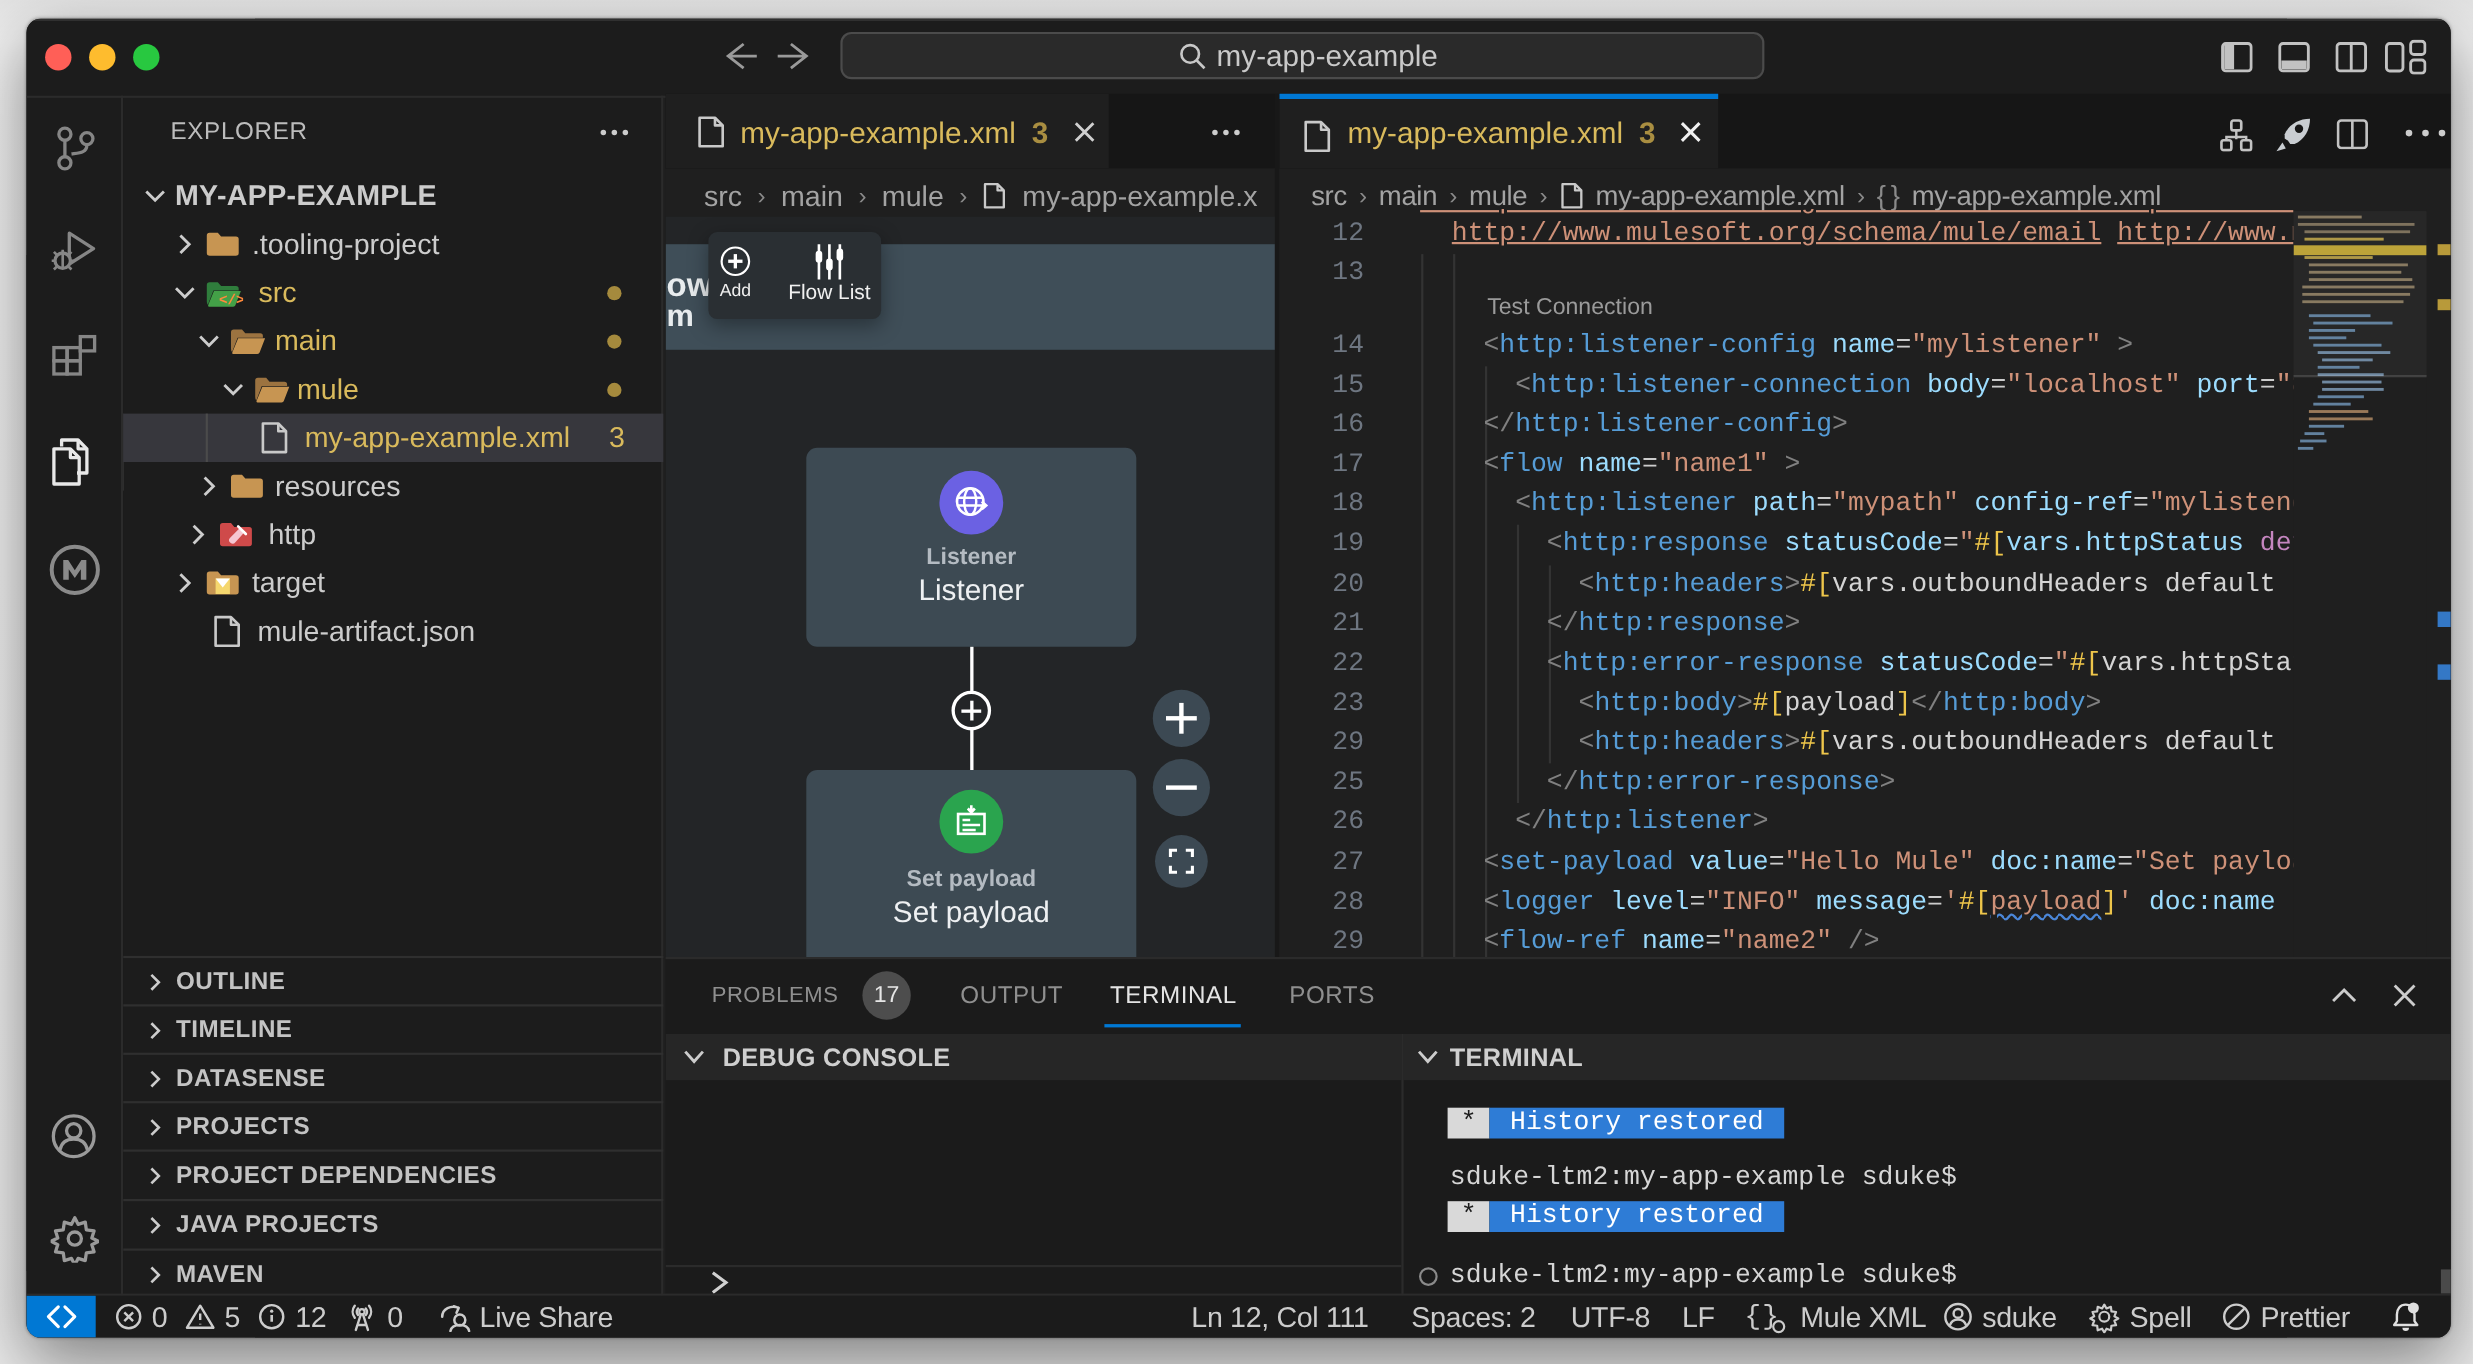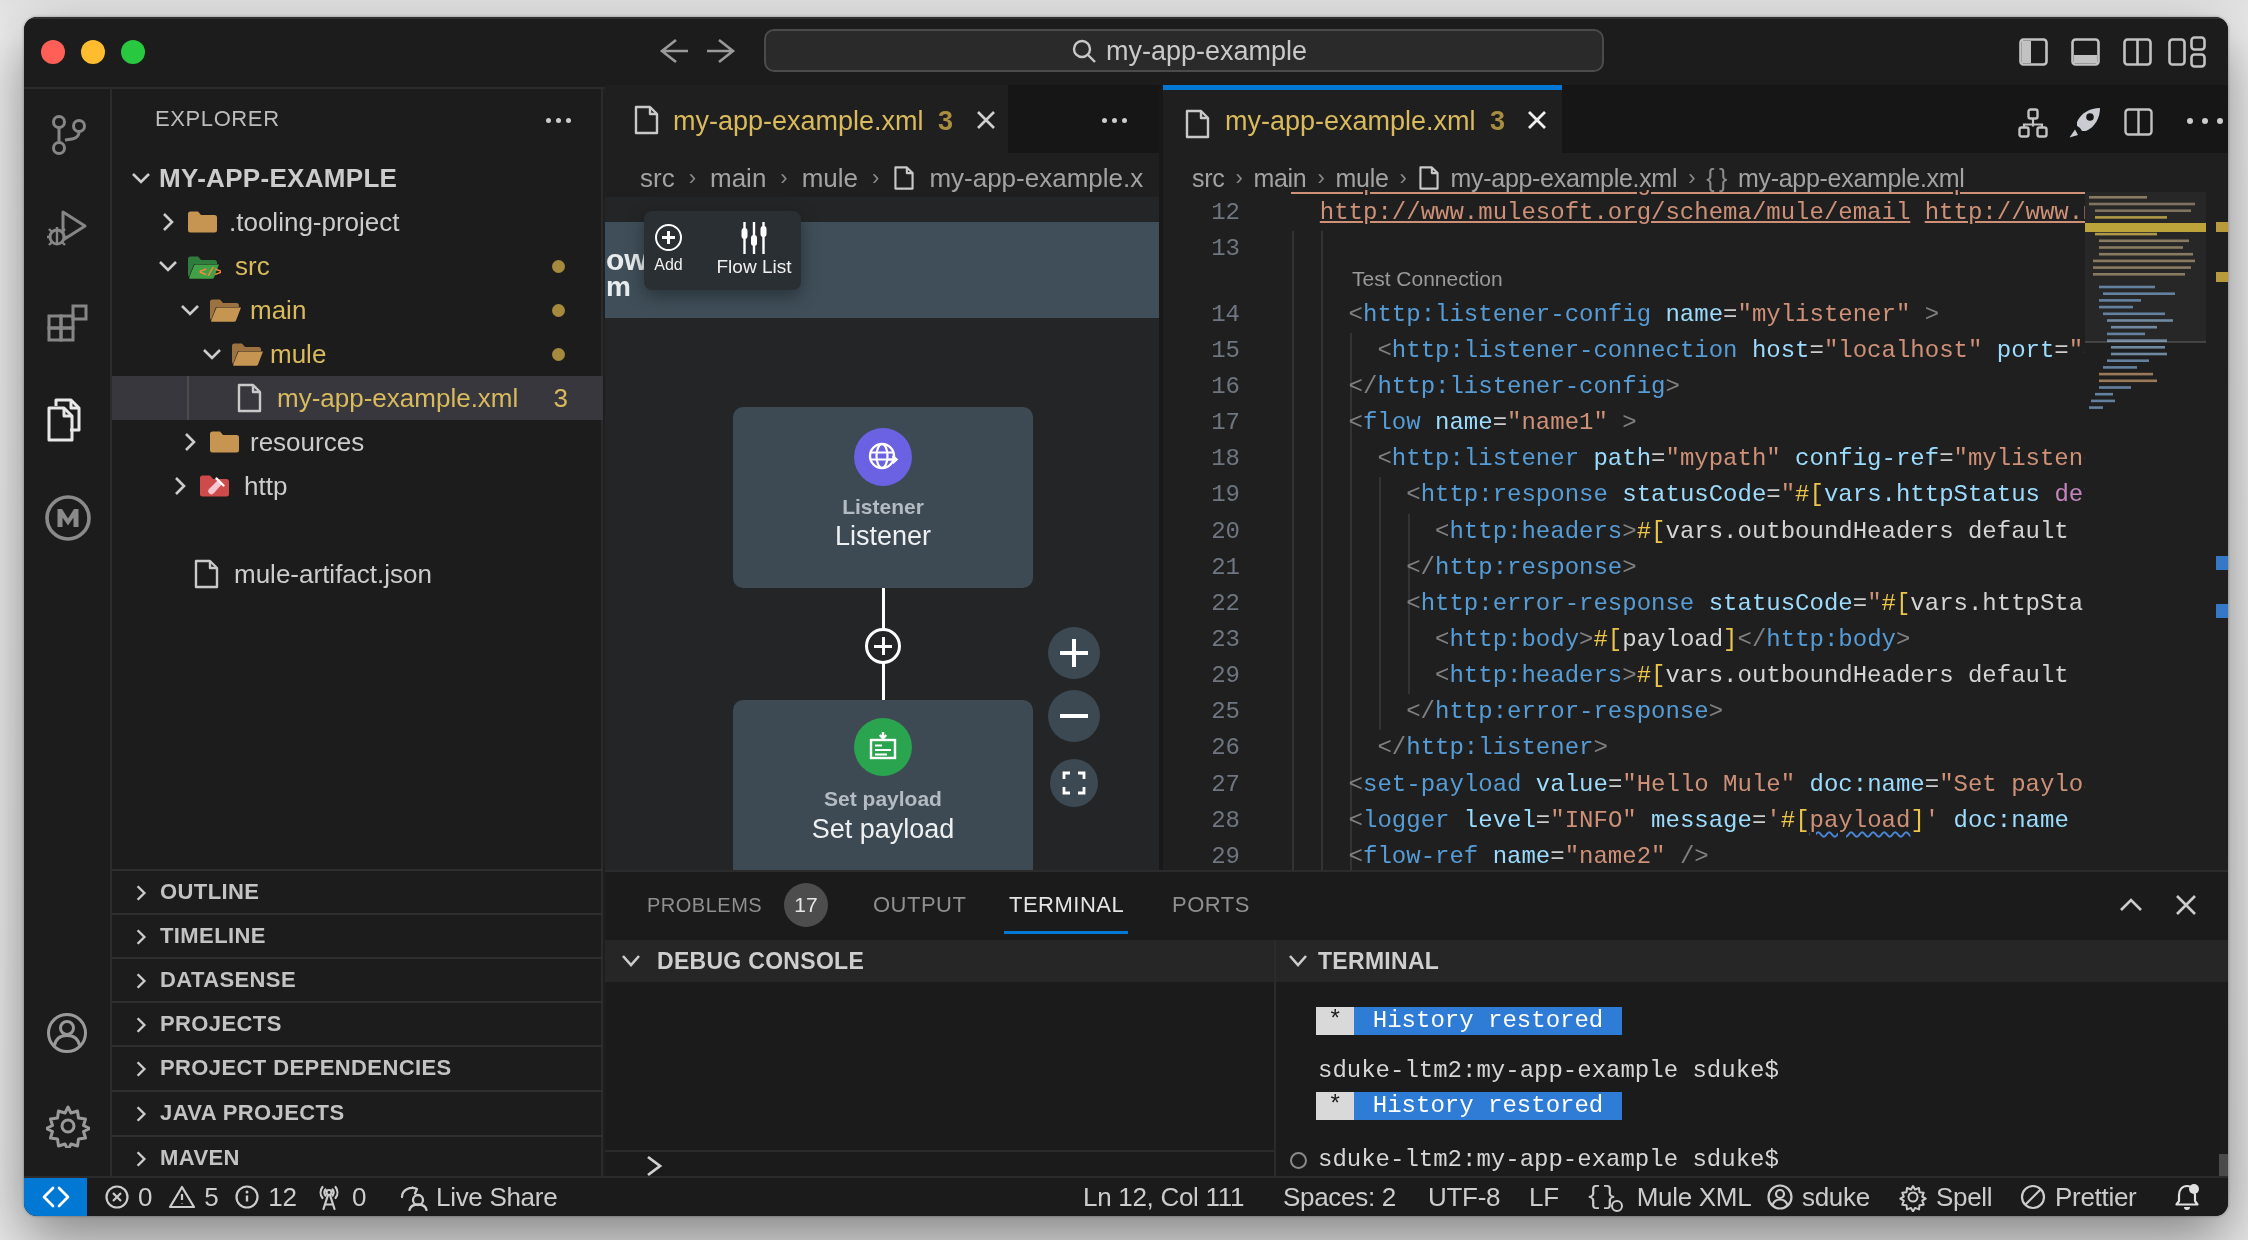--- a/index.html
+++ b/index.html
@@ -205,20 +205,31 @@
     <svg class="chev" style="left:55px;" width="26" height="26" viewBox="0 0 26 26">
           <path d="M9 5 L17 13 L9 21" stroke="#cccccc" stroke-width="2.6" fill="none"></path>
         </svg>
     <svg class="chev" style="left:86px;" width="33" height="28" viewBox="0 0 33 28">
       <path d="M2 6 Q2 3.5 4.5 3.5 L12 3.5 L15 7 L28.5 7 Q31 7 31 9.5 L31 22 Q31 24.5 28.5 24.5 L4.5 24.5 Q2 24.5 2 22 Z" fill="#cf4a4a"></path>
       <path d="M20 8 L24 12 L16 21 A3.2 3.2 0 0 1 11 17 Z" fill="#f6c6d2"></path>
       <path d="M18.5 6.5 L25.5 13.5" stroke="#ffffff" stroke-width="2.4" stroke-linecap="round"></path>
     </svg>
     <div class="tlabel" style="left:132px;">http</div>
   </div>
+  <div class="trow" style="top:508px;">
+    <svg class="chev" style="left:43px;" width="26" height="26" viewBox="0 0 26 26">
+          <path d="M9 5 L17 13 L9 21" stroke="#cccccc" stroke-width="2.6" fill="none"></path>
+        </svg>
+    <svg class="chev" style="left:74px;" width="33" height="28" viewBox="0 0 33 28">
+      <path d="M2 6 Q2 3.5 4.5 3.5 L12 3.5 L15 7 L28.5 7 Q31 7 31 9.5 L31 22 Q31 24.5 28.5 24.5 L4.5 24.5 Q2 24.5 2 22 Z" fill="#c79552"></path>
+      <path d="M10 10 h13 v14 h-13 z" fill="#f5d76e"></path>
+      <path d="M10 10 h13 l-6.5 8 z" fill="#ffffff"></path>
+    </svg>
+    <div class="tlabel" style="left:117px;">target</div>
+  </div>
   <div class="trow" style="top:552px;">
     <svg class="chev" style="left:81px;" width="27" height="30" viewBox="0 0 27 30">
       <path d="M3 2 L17 2 L24 9 L24 28 L3 28 Z" stroke="#c9c9c9" stroke-width="2.4" fill="none" stroke-linejoin="round"></path>
       <path d="M17 2 L17 9 L24 9" stroke="#c9c9c9" stroke-width="2.4" fill="none" stroke-linejoin="round"></path>
     </svg>
     <div class="tlabel" style="left:122px;">mule-artifact.json</div>
   </div>
 
   <div class="sect" style="top:869px;">
         <svg width="22" height="22" viewBox="0 0 26 26">
@@ -424,21 +435,21 @@
       <div class="lnum" style="left:0; top:504px;">25</div>
       <div class="lnum" style="left:0; top:540px;">26</div>
       <div class="lnum" style="left:0; top:577px;">27</div>
       <div class="lnum" style="left:0; top:613px;">28</div>
       <div class="lnum" style="left:0; top:649px;">29</div>
 
       <div class="cl" style="top:-24px;"><span class="s" style="text-decoration:underline;">  http://www.mulesoft.org/schema/mule/core http://www.mulesoft.org/schema/mule/core/current/mule.xsd</span></div>
       <div class="cl" style="top:5px;"><span>  </span><span class="s" style="text-decoration:underline;">http://www.mulesoft.org/schema/mule/email</span><span> </span><span class="s" style="text-decoration:underline;">http://www.mulesoft.org/schema</span></div>
       <div class="A" style="left:189px; top:73.5px; height:29px; line-height:29px; font-size:21px; color:#9a9a9a; font-family:'Liberation Sans',sans-serif;">Test Connection</div>
       <div class="cl" style="top:107px;"><span>    </span><span class="p">&lt;</span><span class="t">http:listener-config</span><span> </span><span class="a">name</span><span class="eq">=</span><span class="s">"mylistener"</span><span> </span><span class="p">&gt;</span></div>
-      <div class="cl" style="top:143px;"><span>      </span><span class="p">&lt;</span><span class="t">http:listener-connection</span><span> </span><span class="a">host</span><span class="eq">=</span><span class="s">"localhost"</span><span> </span><span class="a">port</span><span class="eq">=</span><span class="s">"8081"</span></div>
+      <div class="cl" style="top:143px;"><span>      </span><span class="p">&lt;</span><span class="t">http:listener-connection</span><span> </span><span class="a">body</span><span class="eq">=</span><span class="s">"localhost"</span><span> </span><span class="a">port</span><span class="eq">=</span><span class="s">"8081"</span></div>
       <div class="cl" style="top:179px;"><span>    </span><span class="p">&lt;/</span><span class="t">http:listener-config</span><span class="p">&gt;</span></div>
       <div class="cl" style="top:215px;"><span>    </span><span class="p">&lt;</span><span class="t">flow</span><span> </span><span class="a">name</span><span class="eq">=</span><span class="s">"name1"</span><span> </span><span class="p">&gt;</span></div>
       <div class="cl" style="top:251px;"><span>      </span><span class="p">&lt;</span><span class="t">http:listener</span><span> </span><span class="a">path</span><span class="eq">=</span><span class="s">"mypath"</span><span> </span><span class="a">config-ref</span><span class="eq">=</span><span class="s">"mylistener"</span></div>
       <div class="cl" style="top:287px;"><span>        </span><span class="p">&lt;</span><span class="t">http:response</span><span> </span><span class="a">statusCode</span><span class="eq">=</span><span class="s">"</span><span class="b">#[</span><span class="a">vars.httpStatus</span><span> </span><span class="k">default 200</span></div>
       <div class="cl" style="top:324px;"><span>          </span><span class="p">&lt;</span><span class="t">http:headers</span><span class="p">&gt;</span><span class="b">#[</span><span class="w">vars.outboundHeaders default </span></div>
       <div class="cl" style="top:360px;"><span>        </span><span class="p">&lt;/</span><span class="t">http:response</span><span class="p">&gt;</span></div>
       <div class="cl" style="top:396px;"><span>        </span><span class="p">&lt;</span><span class="t">http:error-response</span><span> </span><span class="a">statusCode</span><span class="eq">=</span><span class="s">"</span><span class="b">#[</span><span class="w">vars.httpStatus</span></div>
       <div class="cl" style="top:432px;"><span>          </span><span class="p">&lt;</span><span class="t">http:body</span><span class="p">&gt;</span><span class="b">#[</span><span class="w">payload</span><span class="b">]</span><span class="p">&lt;/</span><span class="t">http:body</span><span class="p">&gt;</span></div>
       <div class="cl" style="top:468px;"><span>          </span><span class="p">&lt;</span><span class="t">http:headers</span><span class="p">&gt;</span><span class="b">#[</span><span class="w">vars.outboundHeaders default </span></div>
       <div class="cl" style="top:504px;"><span>        </span><span class="p">&lt;/</span><span class="t">http:error-response</span><span class="p">&gt;</span></div>

